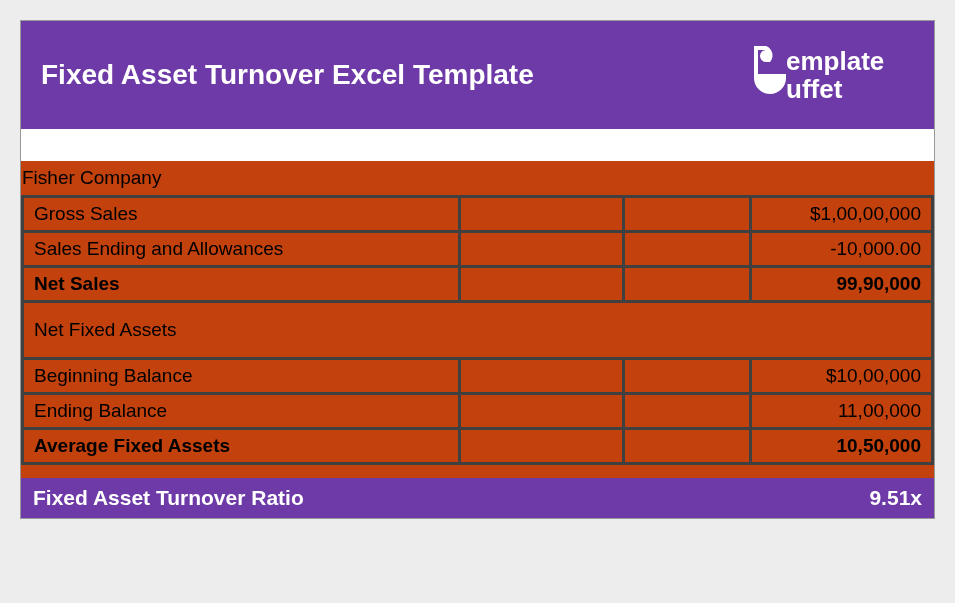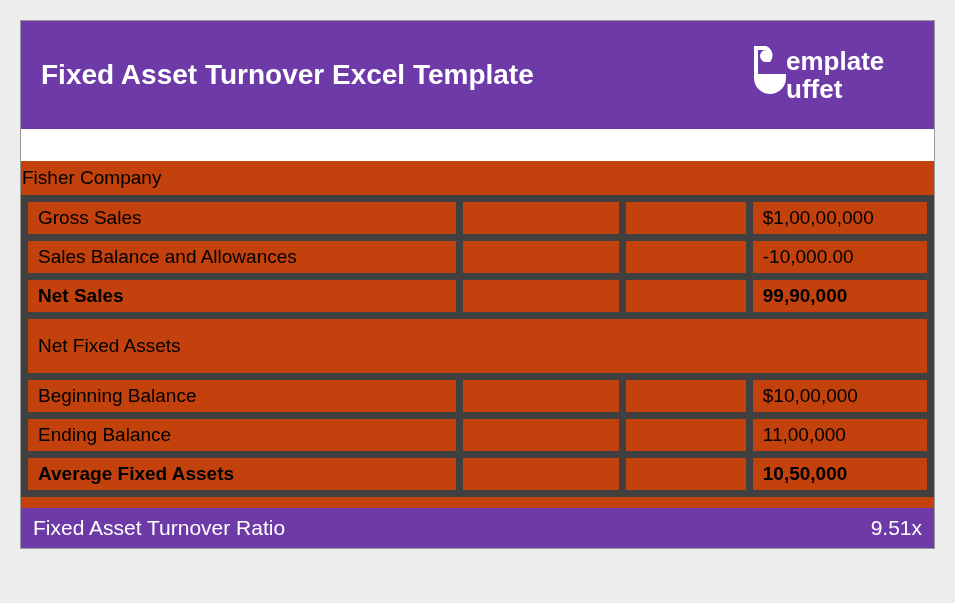--- a/index.html
+++ b/index.html
@@ -42,36 +42,37 @@
     }
     .company-row {
       padding: 6px 1px;
       font-size: 19px;
     }
     table {
       width: 100%;
       border-collapse: collapse;
     }
     table td {
-      border: 7px solid #404040;
+      border: 3px solid #404040;
       padding: 5px 10px;
       font-size: 19px;
       height: 32px;
     }
     .label-cell {
       width: 48%;
     }
     .mid-cell {
       width: 18%;
     }
     .mid-cell2 {
       width: 14%;
     }
     .value-cell {
       width: 20%;
+      text-align: right;
       margin-top: 36px;
     }
     .bold {
       font-weight: bold;
       padding-left: 40px;
     }
     .section-full {
       padding: 16px 10px;
       font-size: 19px;
       margin-left: 45px;
@@ -81,21 +82,21 @@
       height: 14px;
     }
     .footer {
       background: #6e3aa7;
       color: #fff;
       padding: 8px 12px;
       display: flex;
       justify-content: space-between;
       align-items: center;
       font-size: 21px;
-      font-weight: normal;
+      font-weight: bold;
     }
   </style>
 </head>
 <body>
 
 <div class="container">
 
   <div class="header">
     <div class="header-title">Fixed Asset Turnover Excel Template</div>
     <div class="logo">
@@ -113,21 +114,21 @@
 
   <table>
     <tbody>
         <tr>
       <td class="label-cell">Gross Sales</td>
       <td class="mid-cell"></td>
       <td class="mid-cell2"></td>
       <td class="value-cell">$1,00,00,000</td>
     </tr>
     <tr>
-      <td class="label-cell">Sales Balance and Allowances</td>
+      <td class="label-cell">Sales Ending and Allowances</td>
       <td class="mid-cell"></td>
       <td class="mid-cell2"></td>
       <td class="value-cell">-10,000.00</td>
     </tr>
     <tr class="bold">
       <td class="label-cell">Net Sales</td>
       <td class="mid-cell"></td>
       <td class="mid-cell2"></td>
       <td class="value-cell">99,90,000</td>
     </tr>

